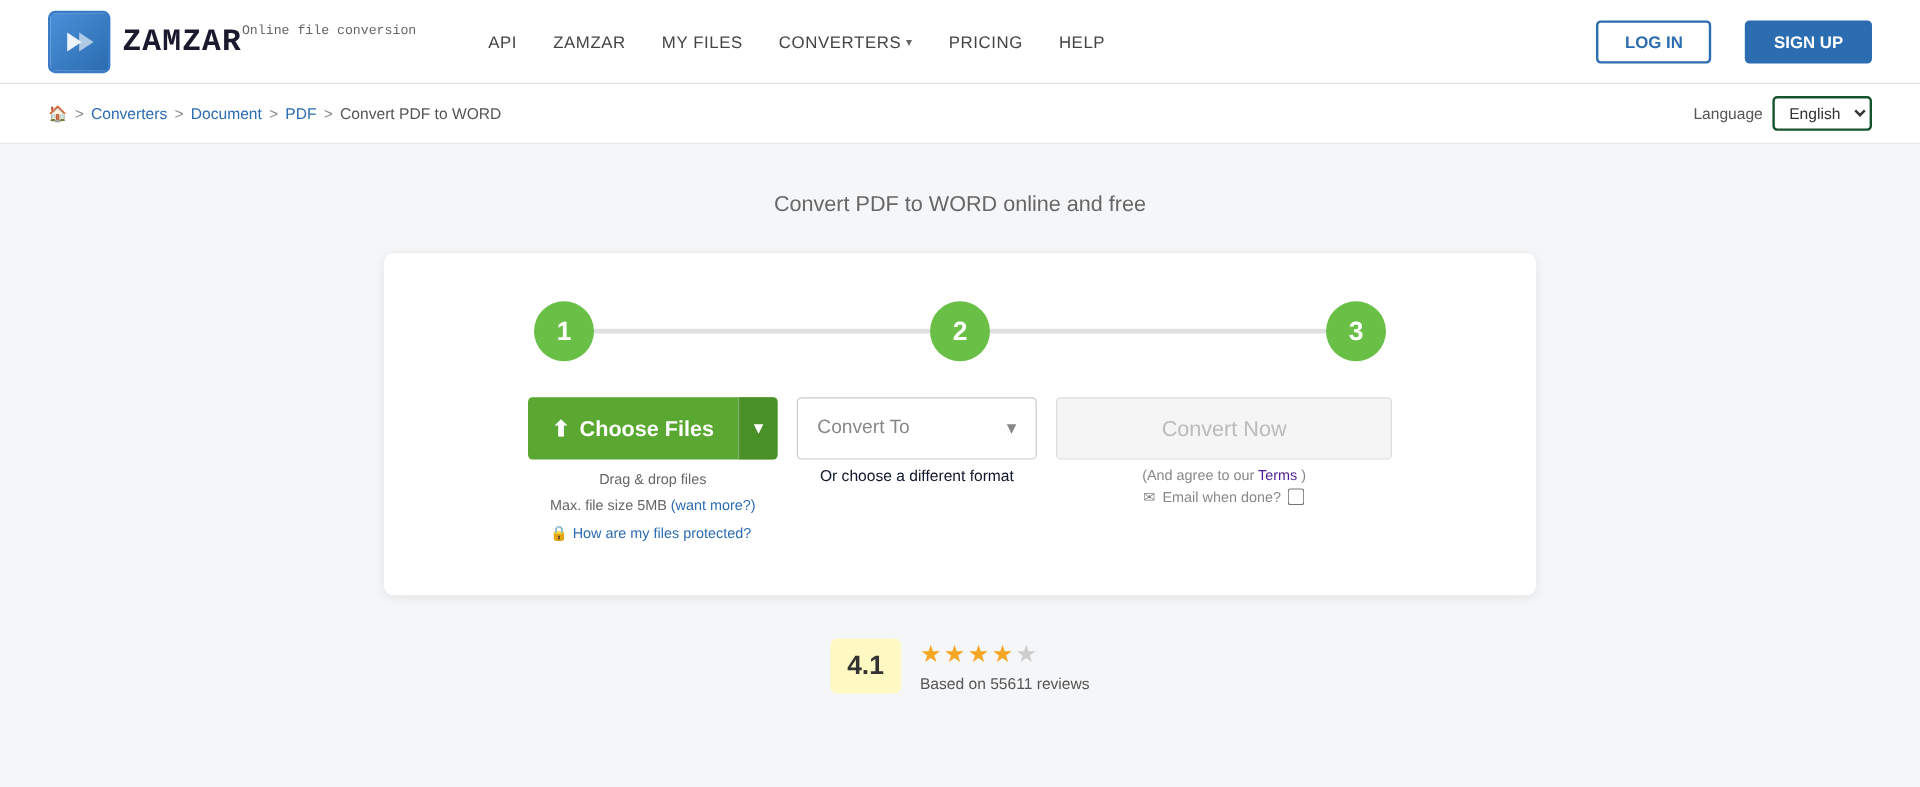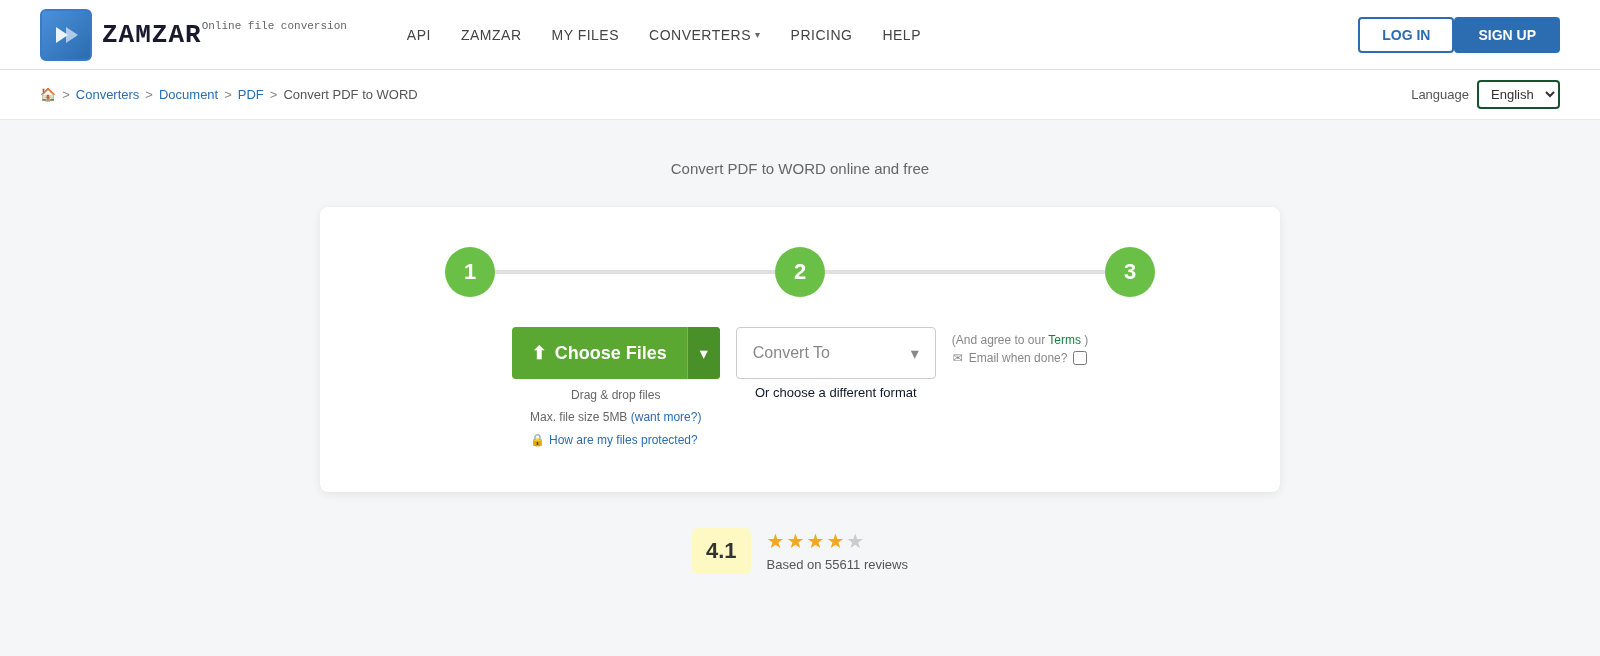--- a/index.html
+++ b/index.html
@@ -52,21 +52,21 @@
     .nav-link-converters {
       display: flex;
       align-items: center;
       gap: 4px;
     }
     .chevron-down { font-size: 10px; color: #666; }
 
     .header-buttons {
       display: flex;
       align-items: center;
-      gap: 0;
+      gap: 28px;
     }
     .btn-login {
       padding: 8px 22px;
       border: 2px solid #2c6cb0;
       background: transparent;
       color: #2c6cb0;
       font-size: 14px;
       font-weight: bold;
       border-radius: 4px;
       cursor: pointer;
@@ -131,21 +131,21 @@
     }
 
     .page-title {
       font-size: 36px;
       font-weight: bold;
       color: #2c6cb0;
       text-align: center;
       margin-bottom: 8px;
     }
     .page-subtitle {
-      font-size: 15px;
+      font-size: 18px;
       color: #666;
       text-align: center;
       margin-bottom: 30px;
     }
 
     
     .converter-card {
       background: #fff;
       border-radius: 8px;
       box-shadow: 0 2px 10px rgba(0,0,0,0.08);
@@ -290,21 +290,21 @@
       color: #bbb;
       cursor: pointer;
       font-weight: normal;
     }
     .convert-now-info {
       font-size: 12px;
       color: #888;
       margin-top: 6px;
       text-align: center;
     }
-    .convert-now-info a { color: #15803d; text-decoration: none; }
+    .convert-now-info a { color: #4c1d95; text-decoration: none; }
     .email-row {
       display: flex;
       align-items: center;
       gap: 6px;
       margin-top: 4px;
       font-size: 12px;
       color: #888;
     }
     .email-checkbox {
       width: 14px;
@@ -452,20 +452,21 @@
 
       <div class="convert-to-wrap">
         <div class="convert-to-select">
           <span>Convert To</span>
           <span>▾</span>
         </div>
         <div class="convert-to-label">Or choose a different format</div>
       </div>
 
       <div class="convert-now-wrap">
+        <button class="convert-now-btn">Convert Now</button>
         <div class="convert-now-info">
           <span>(And agree to our</span>
           <a href="#" class="link-blue">Terms</a>
           <span>)</span>
         </div>
         <div class="email-row">
           <span class="mail-icon">✉</span>
           <span>Email when done?</span>
           <input type="checkbox" class="email-checkbox" style="">
         </div>

